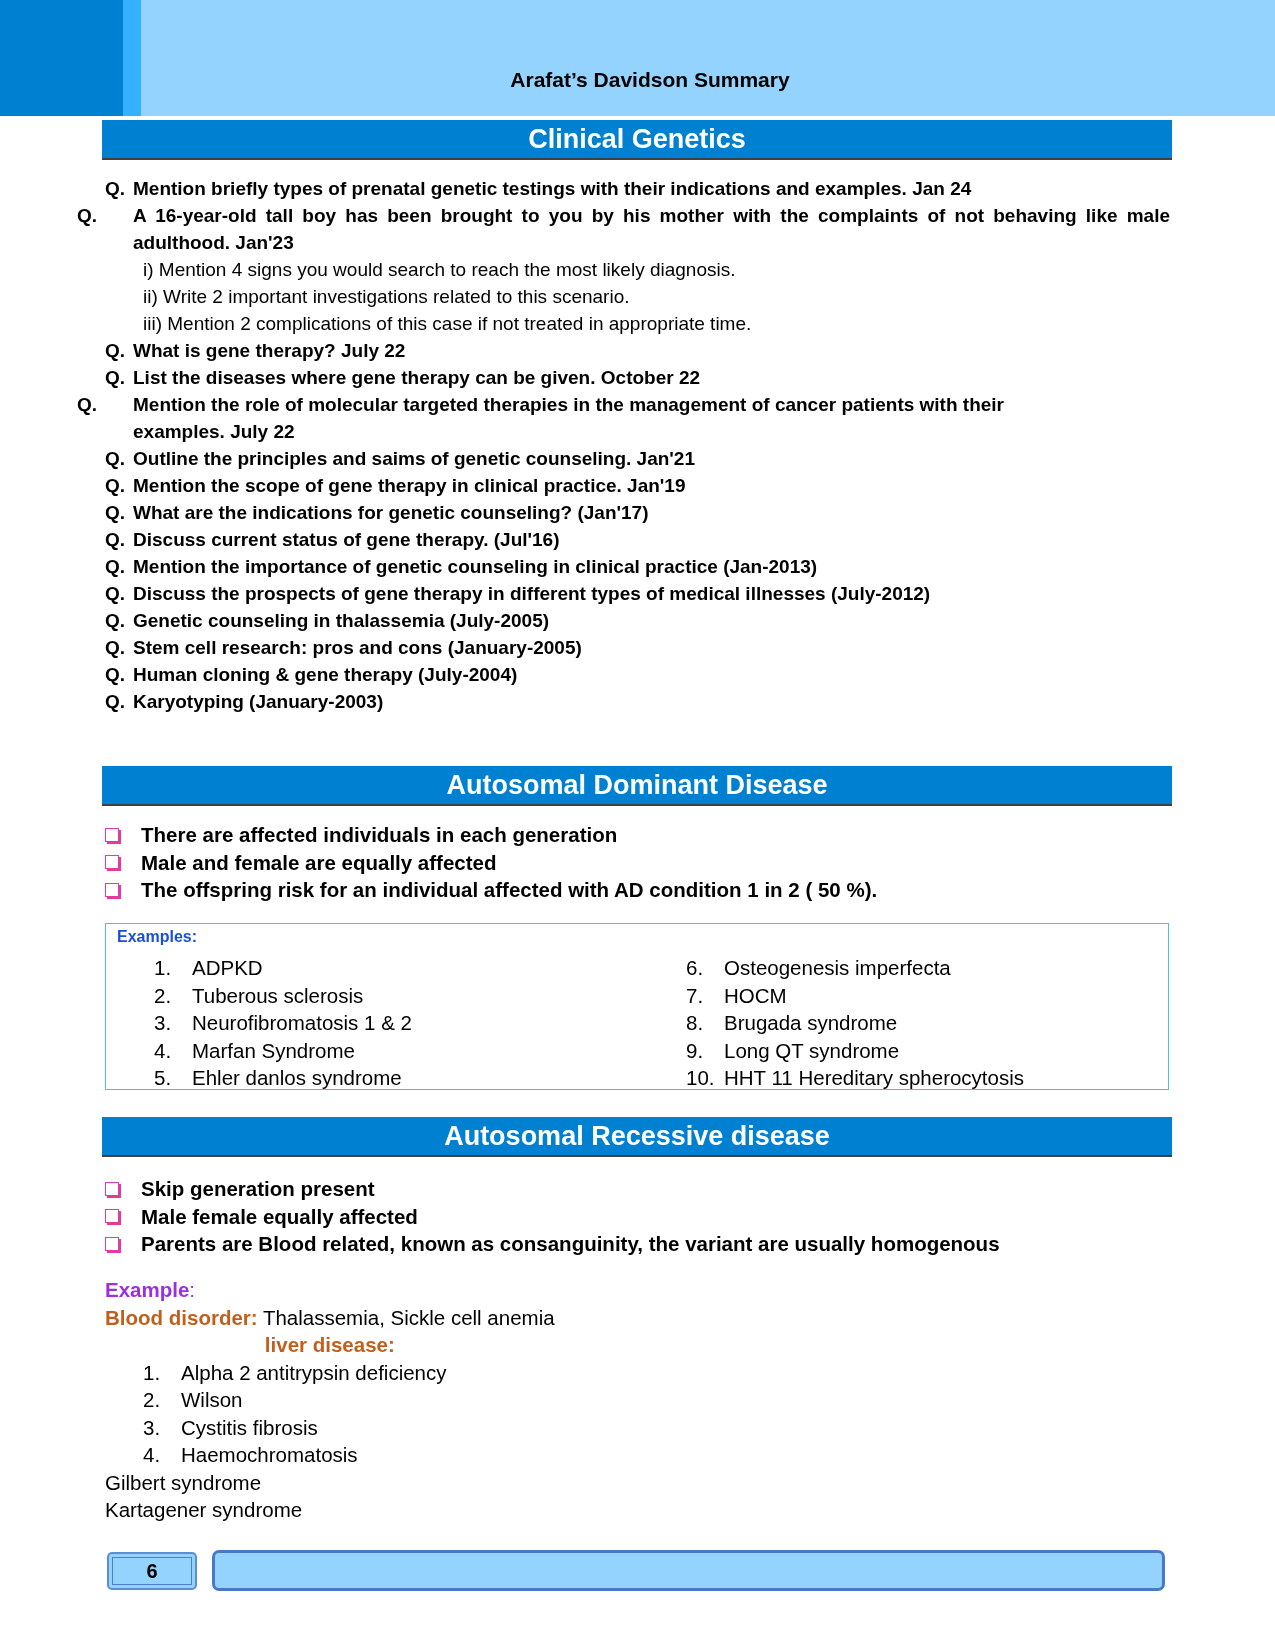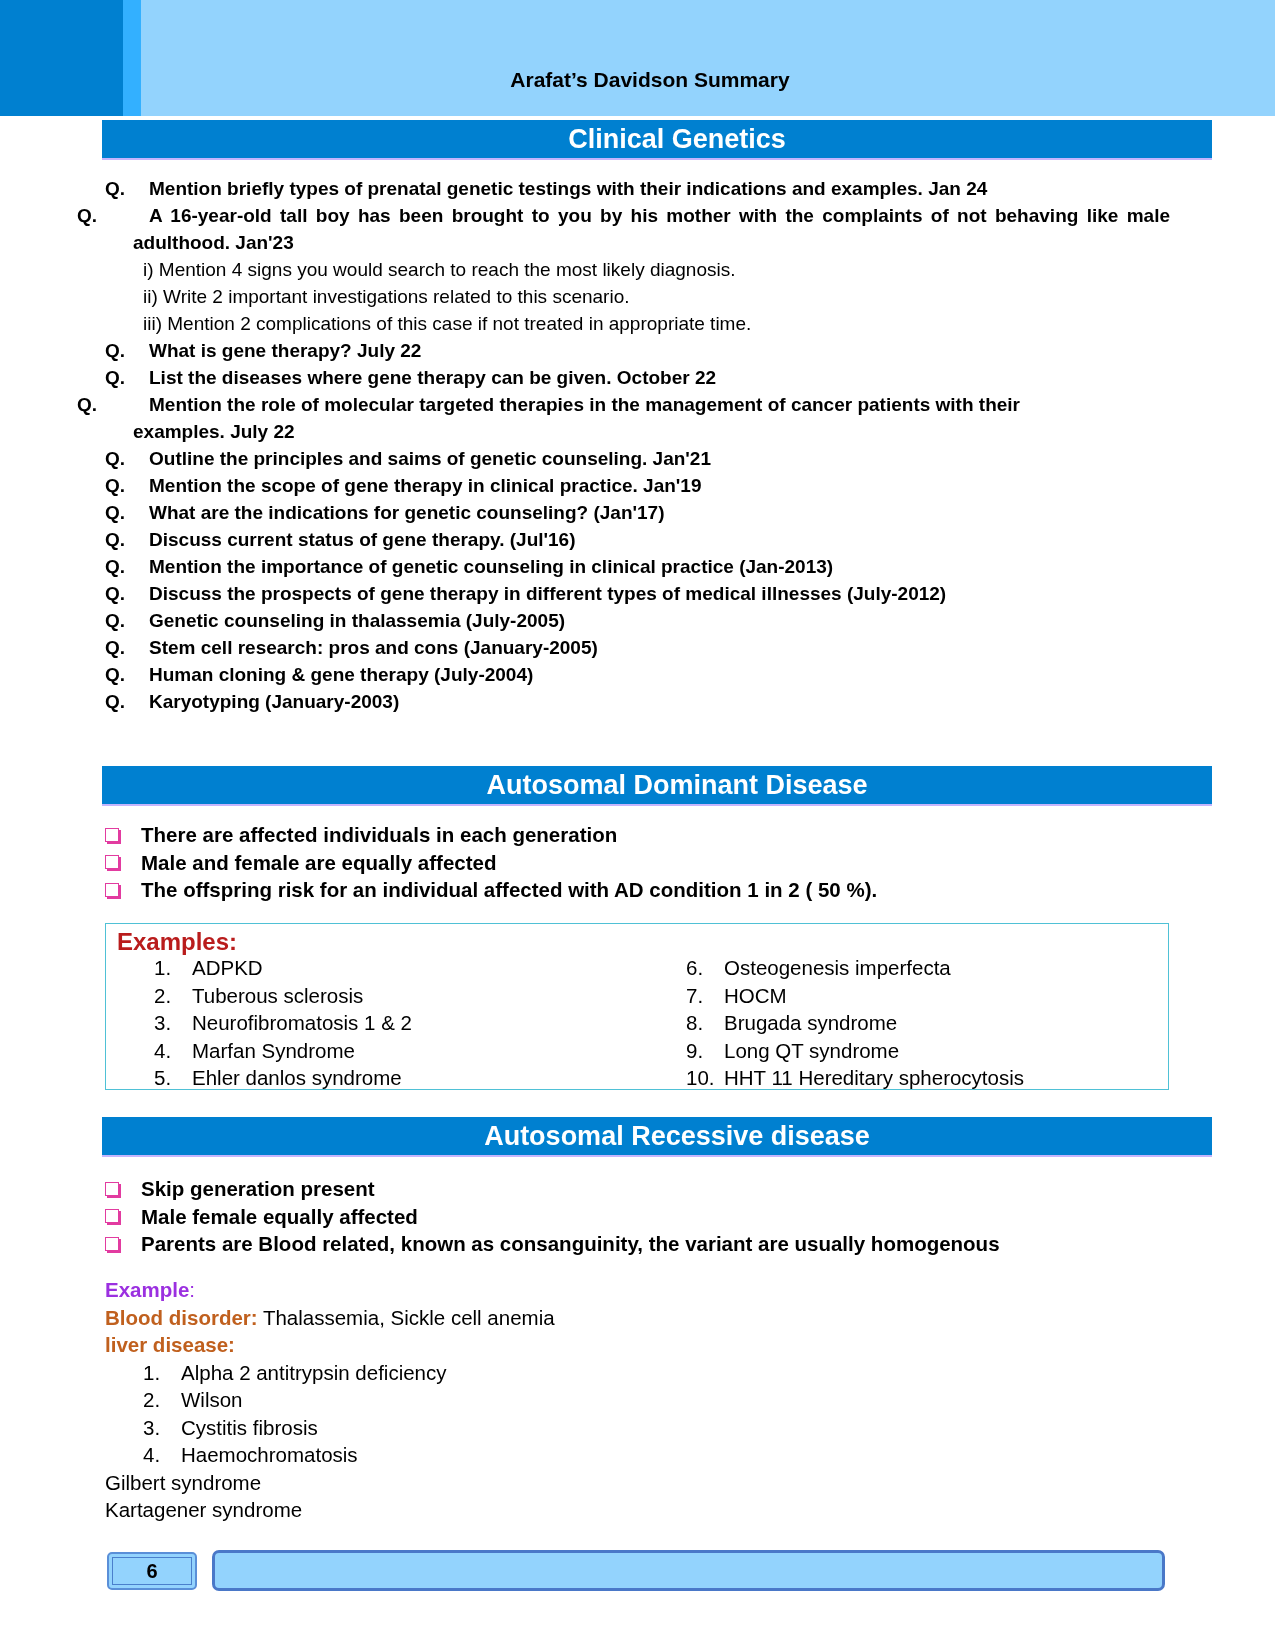--- a/index.html
+++ b/index.html
@@ -10,47 +10,46 @@
   .hdr-band { position: absolute; left: 0; top: 0; width: 1275px; height: 116px; background: #93d3fd; }
   .hdr-dark { position: absolute; left: 0; top: 0; width: 123px; height: 116px; background: #0080d0; }
   .hdr-mid { position: absolute; left: 123px; top: 0; width: 18px; height: 116px; background: #33b0ff; }
   .hdr-title {
     position: absolute; left: 0; width: 1300px; top: 68px; text-align: center;
     font-weight: bold; font-size: 21px; color: #000;
   }
   .section-bar {
     position: absolute; left: 102px; width: 1070px; height: 38px; background: #0080d0;
     color: #fff; font-weight: bold; font-size: 27px; text-align: center; line-height: 38px;
-    border-bottom: 2px solid #c4b5fd;
-    padding-left: 40px;
+    border-bottom: 2px solid #404040;
   }
   .q-list { position: absolute; left: 105px; top: 175px; width: 1065px; font-size: 19px; }
   .q { font-weight: bold; line-height: 27px; margin: 0; }
   .q .qprefix { display: inline-block; width: 28px; }
-  .q .qtext { display: inline; margin-left: 16px; }
+  .q .qtext { display: inline; }
   .q.wrap { padding-left: 28px; text-indent: -28px; text-align: justify; }
   .sub { padding-left: 38px; line-height: 27px; font-weight: normal; }
   .bullets { position: absolute; left: 105px; font-size: 20.5px; }
   .bullet { height: 27.5px; line-height: 27.5px; display: flex; align-items: center; font-weight: bold; }
   .box-icon {
     width: 12px; height: 12px; border: 1.5px solid #e23ba0; box-shadow: 2px 2px 0 #e23ba0;
     margin-right: 22px; flex-shrink: 0; background: #fff;
   }
   .examples-box {
     position: absolute; left: 105px; top: 923px; width: 1064px; height: 167px;
     border: 1.5px solid #4fc1d6; box-sizing: border-box;
   }
-  .ex-title { position: absolute; left: 11px; top: 4px; color: #b91c1c; font-weight: bold; font-size: 24px; }
+  .ex-title { position: absolute; left: 11px; top: 4px; color: #1d4ed8; font-weight: bold; font-size: 16px; }
   .ex-col { position: absolute; top: 30px; font-size: 20.5px; }
   .ex-item { height: 27.5px; line-height: 27.5px; display: flex; }
   .ex-num { display: inline-block; width: 38px; }
   .ar-block { position: absolute; left: 105px; top: 1276px; font-size: 20.5px; }
   .ar-line { height: 27.5px; line-height: 27.5px; }
   .purple { color: #9b30e0; font-weight: bold; }
-  .orange { color: #c0601e; font-weight: bold; }
+  .orange { color: #c0601e; font-weight: bold; text-align: center; }
   .ar-num-item { padding-left: 38px; display: flex; }
   .ar-num { display: inline-block; width: 38px; }
   .footer-num {
     position: absolute; left: 107px; top: 1552px; width: 90px; height: 38px; box-sizing: border-box;
     border: 2px solid #5a8fd8; border-radius: 5px; background: #93d3fd; padding: 3px;
   }
   .footer-num-inner {
     width: 100%; height: 100%; box-sizing: border-box; border: 1.5px solid #4a7fcc;
     text-align: center; font-weight: bold; font-size: 20px; line-height: 27px;
   }

